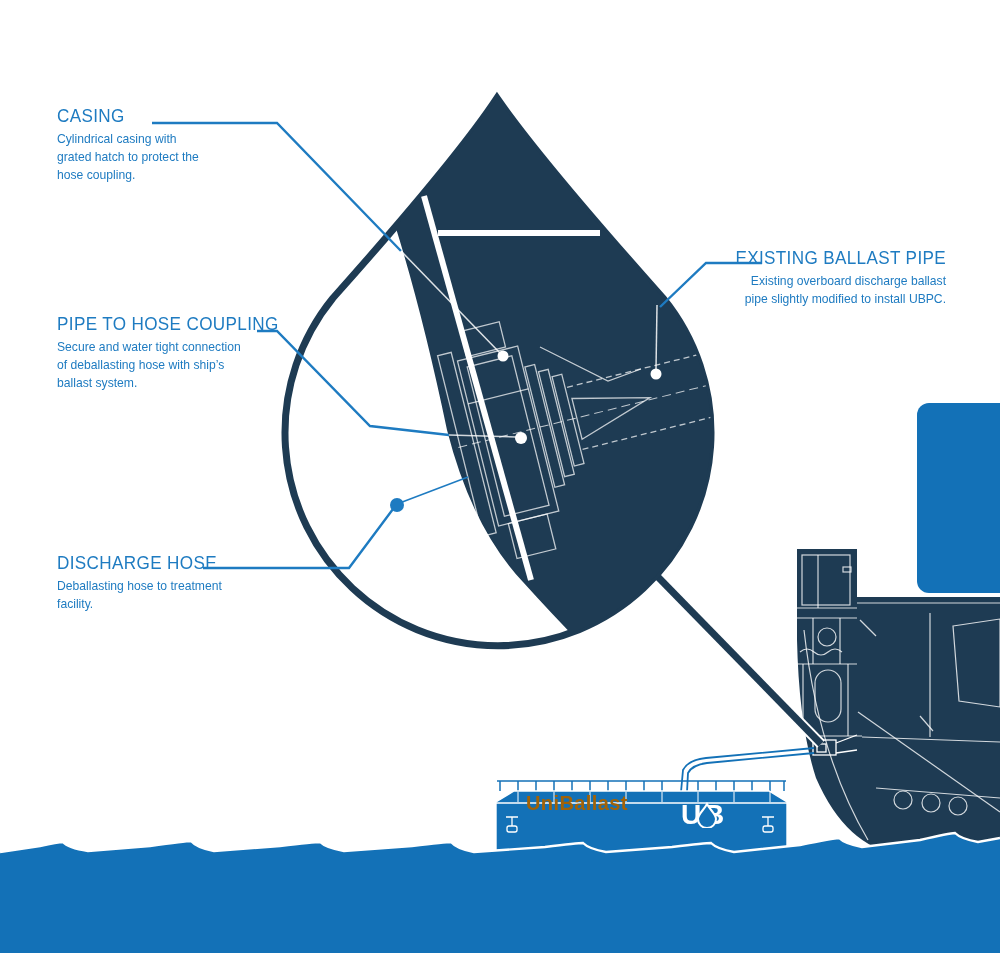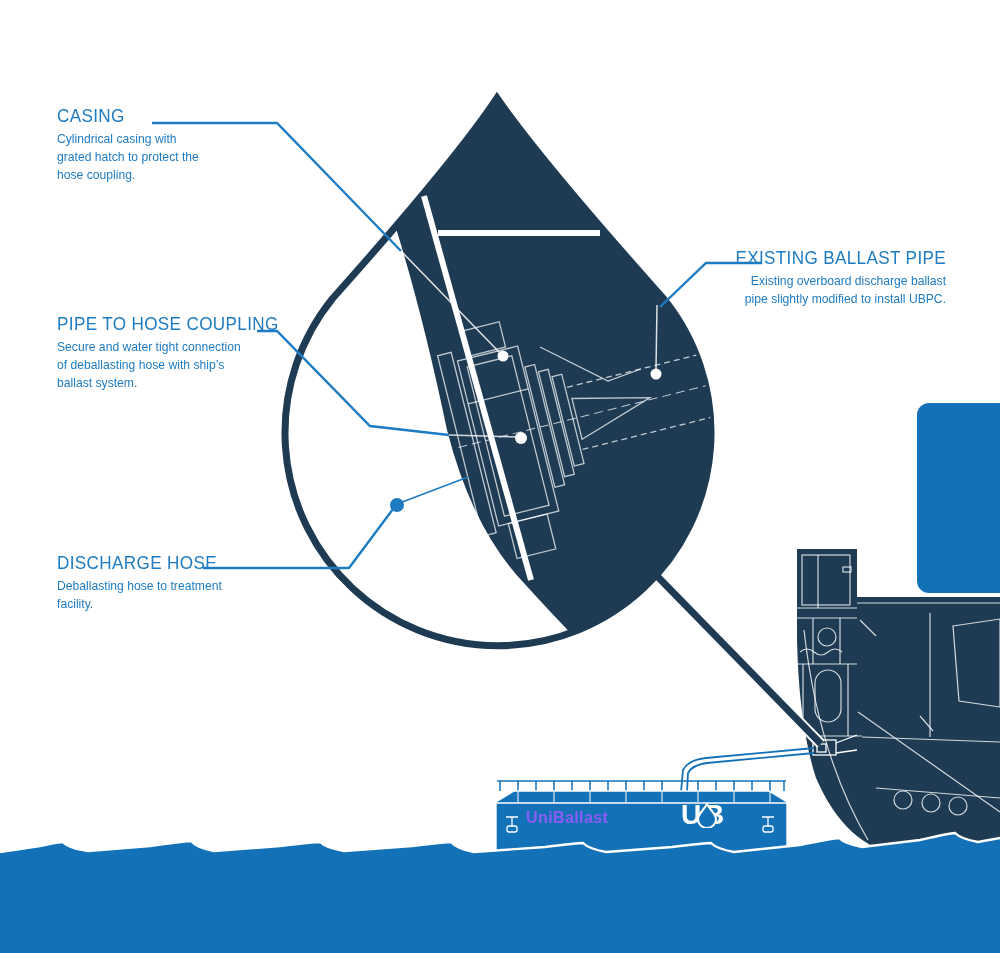--- a/index.html
+++ b/index.html
@@ -4,21 +4,21 @@
 <style>
   html,body{margin:0;padding:0;background:#fff;}
   #stage{position:relative;width:1000px;height:953px;overflow:hidden;background:#fff;
          font-family:"Liberation Sans",sans-serif;}
   #gfx{position:absolute;left:0;top:0;width:1000px;height:953px;}
   .label{position:absolute;color:#1e7bc1;transform:scaleX(.9);transform-origin:0 0;}
   .label.right{transform-origin:100% 0;text-align:right;}
   .label-title{font-size:19px;font-weight:500;letter-spacing:.4px;line-height:24px;white-space:nowrap;}
   .label-desc{font-size:13.5px;font-weight:400;line-height:18px;margin-top:2px;}
   .label-desc span{display:block;white-space:nowrap;}
-  .barge-name{position:absolute;left:526px;top:809px;color:#8b5cf6;font-size:16px;font-weight:700;
+  .barge-name{position:absolute;left:526px;top:792px;color:#a16207;font-size:20px;font-weight:700;
               letter-spacing:.4px;white-space:nowrap;}
   .logo{position:absolute;left:681px;top:800px;width:58px;height:32px;color:#fff;}
   .logo .lu,.logo .lb{position:absolute;top:0;font-size:28px;font-weight:800;line-height:30px;}
   .logo .lu{left:0;}
   .logo .lb{left:23px;}
   .logo svg{position:absolute;left:15px;top:2px;}
 </style>
 </head>
 <body>
 

